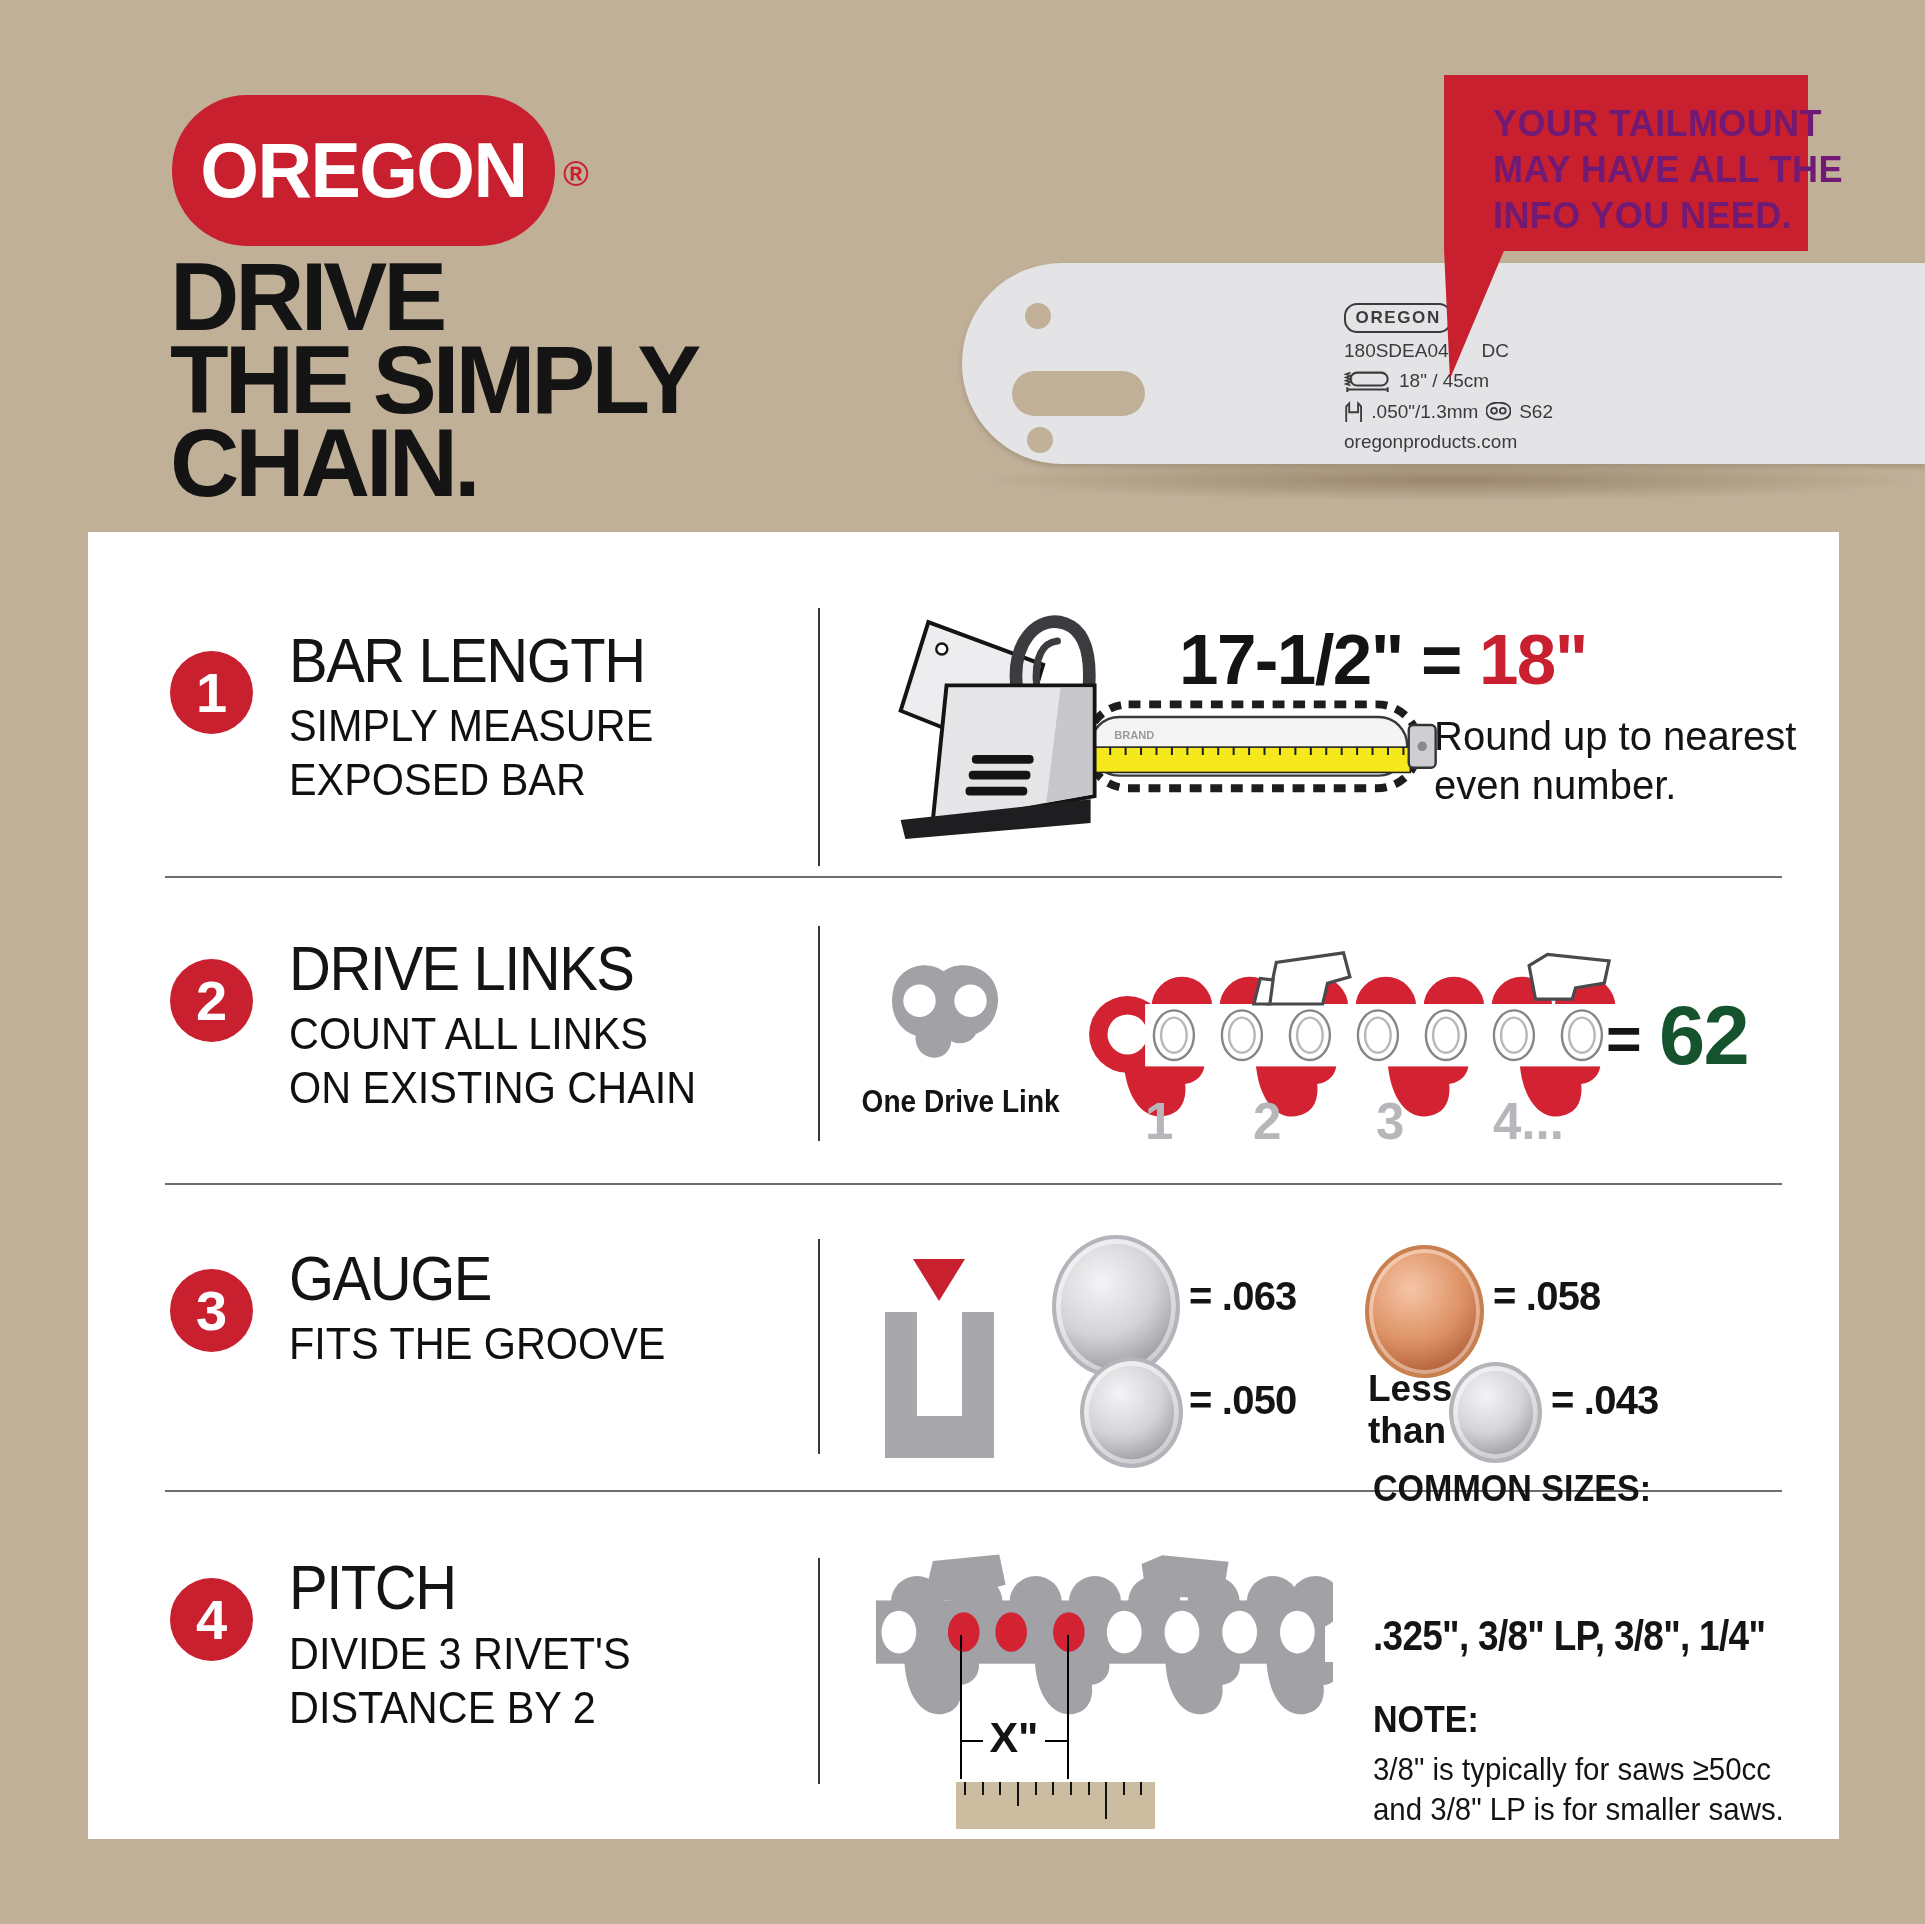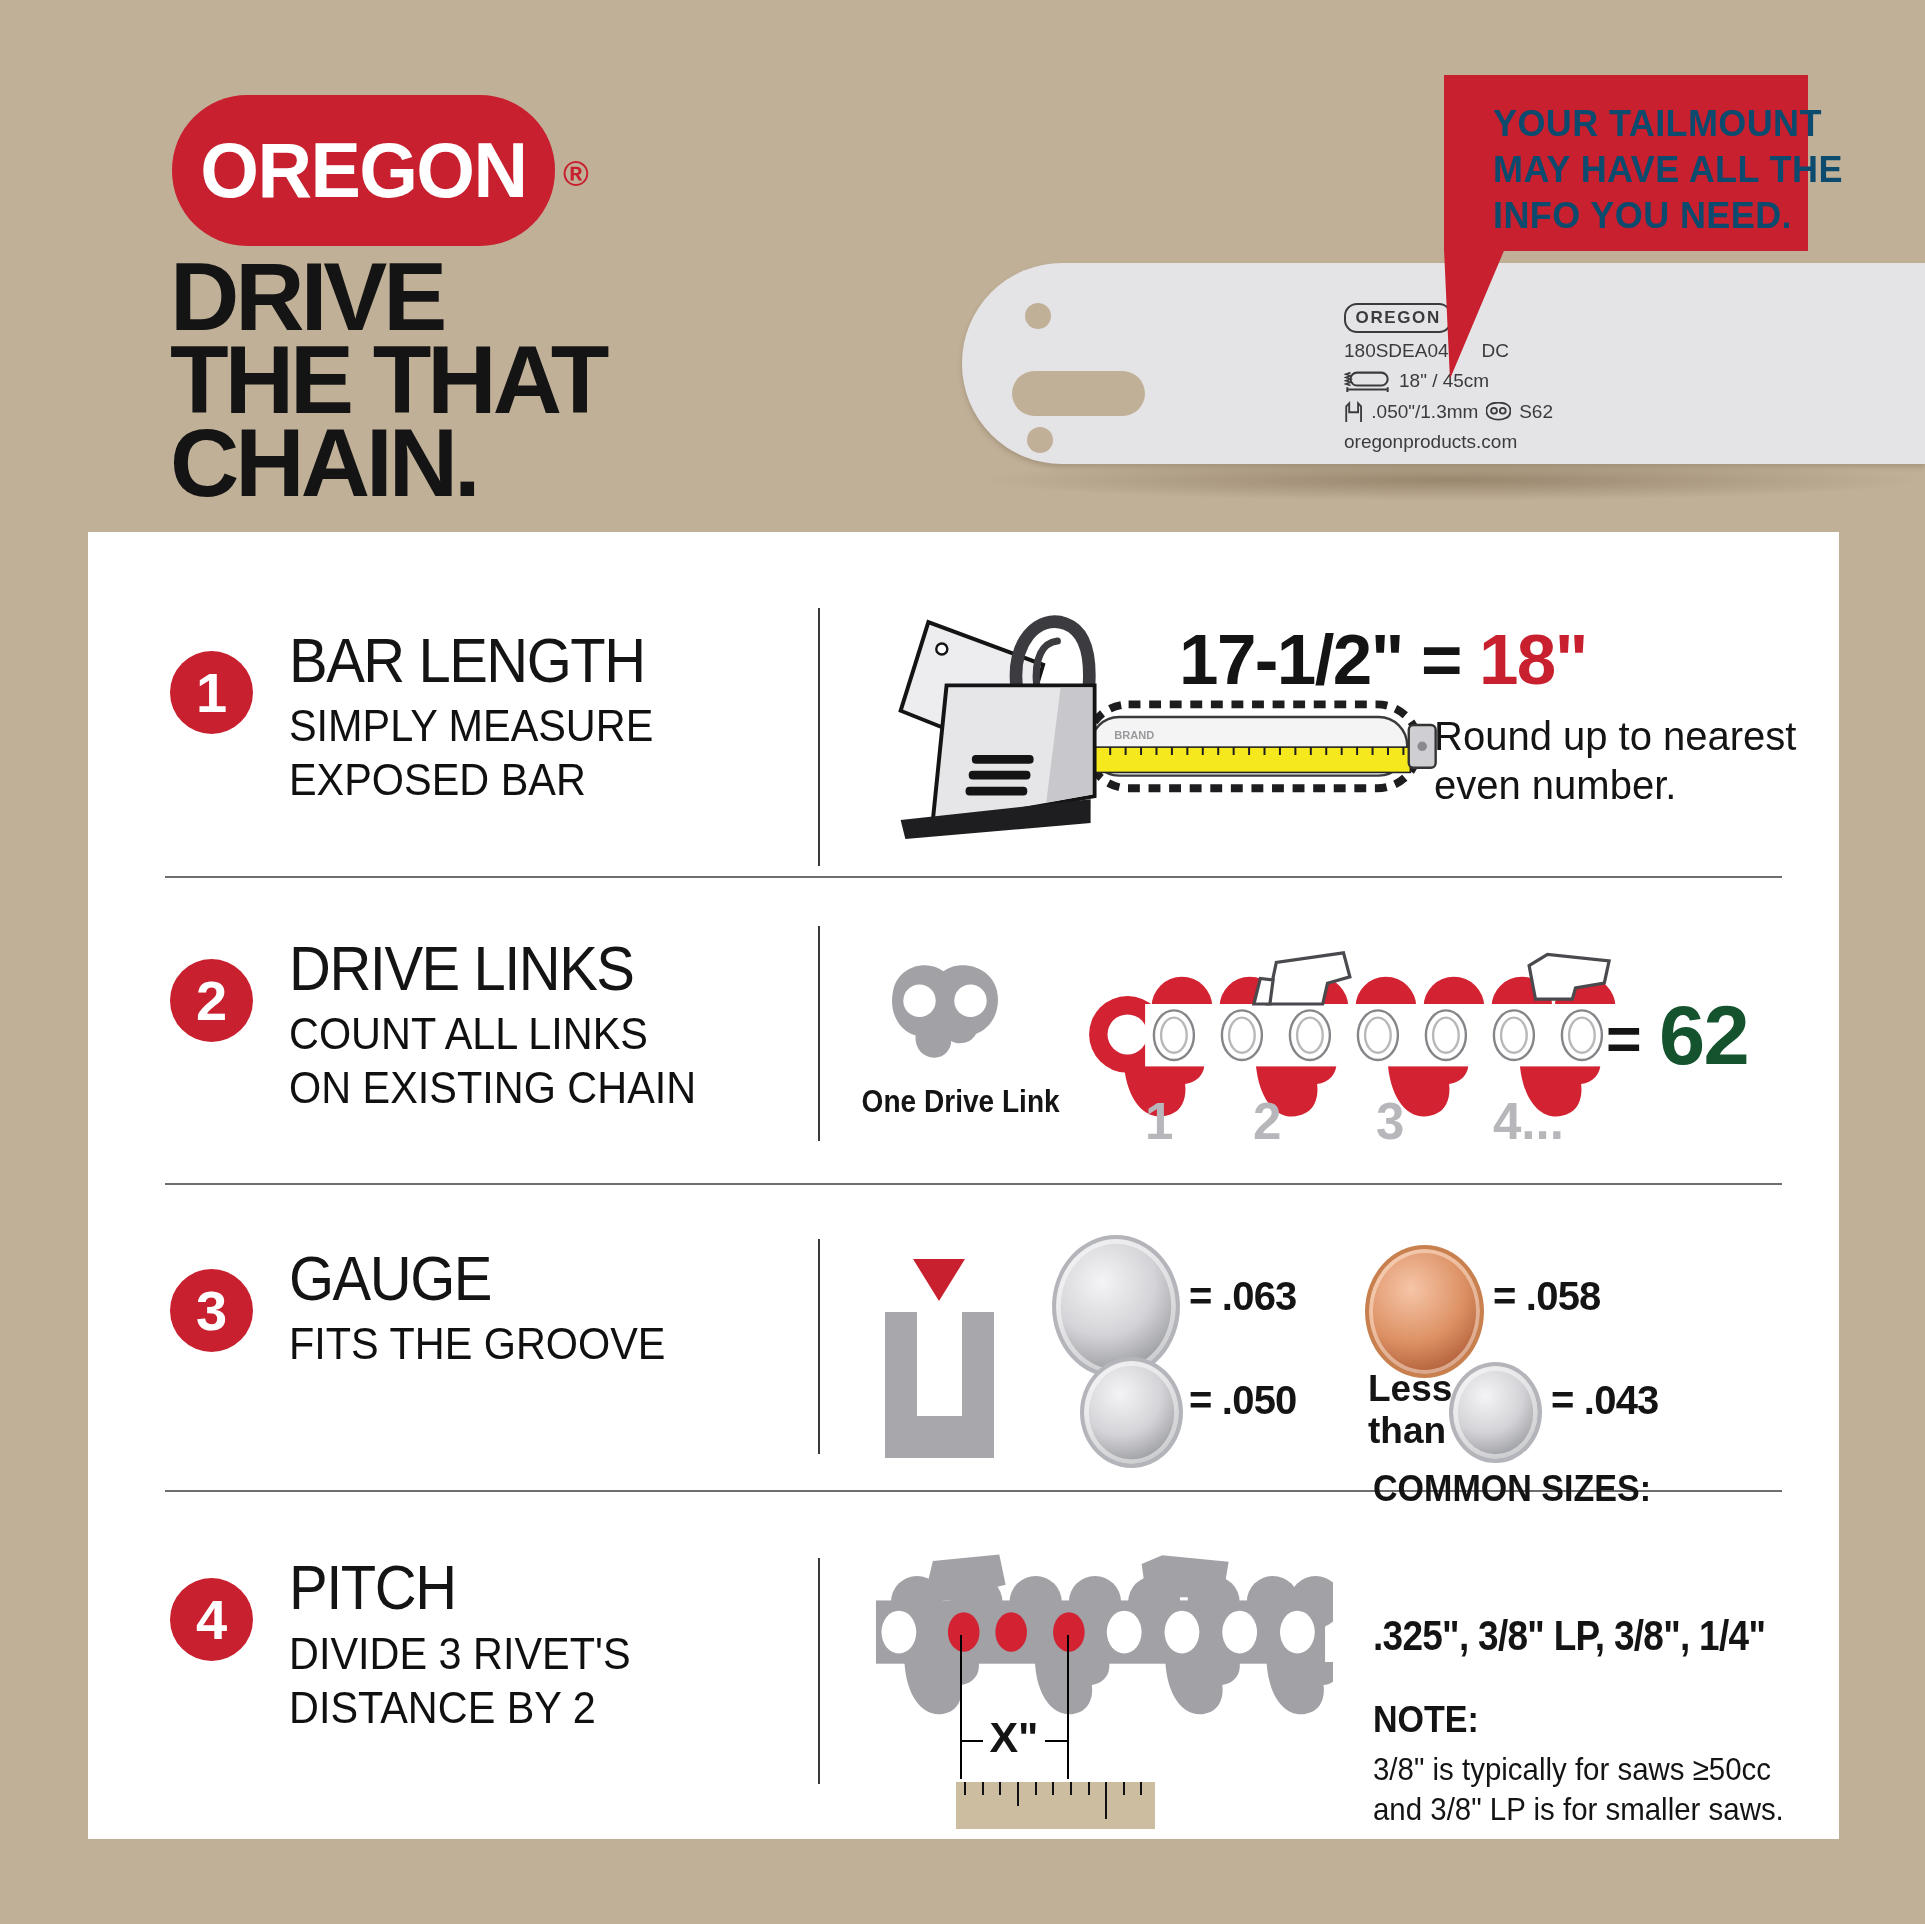--- a/index.html
+++ b/index.html
@@ -24,21 +24,21 @@
   .bar-slot{left:1012px;top:371px;width:133px;height:45px;background:#c1b098;border-radius:22.5px;}
   .bar-print{left:1344px;top:303px;width:209px;color:#3b3b3d;font-size:19px;line-height:24px;}
   .mini-lozenge{display:inline-block;border:2.4px solid #3b3b3d;border-radius:13px;padding:0.8px 9.6px;
        font-size:17px;font-weight:700;letter-spacing:1.6px;}
   .print-row{display:flex;align-items:center;gap:8px;margin-top:6.4px;}
 
   
   .bubble{left:1444px;top:75px;width:364px;height:176px;background:#C8202F;z-index:5;}
   .bubble-tail{left:1444px;top:249px;width:66px;height:130px;background:#C8202F;z-index:5;
        clip-path:polygon(0 0, 9% 100%, 92% 0);}
-  .bubble-text{left:1493px;top:101px;color:#0c4a6e;font-size:36px;line-height:46px;font-weight:900;z-index:6;letter-spacing:0.4px;}
+  .bubble-text{left:1493px;top:101px;color:#701a75;font-size:36px;line-height:46px;font-weight:900;z-index:6;letter-spacing:0.4px;}
 
   
   .card{left:88px;top:532px;width:1751px;height:1307px;background:#fff;}
   .hdiv{left:165px;width:1617px;height:2.4px;background:#6e6e6e;}
   .vdiv{left:818px;width:2.4px;background:#3a3a3a;}
 
   .step-circle{width:83px;height:83px;border-radius:42px;background:#C8202F;color:#fff;
        display:flex;align-items:center;justify-content:center;font-size:56px;font-weight:900;left:170px;}
   .step-title{left:289px;font-size:63px;font-weight:400;letter-spacing:-1.6px;}
   .step-desc{left:289px;font-size:45px;line-height:54px;font-weight:500;color:#101010;}
@@ -80,21 +80,21 @@
 
 <div id="page">
 
   <div class="abs logo">
     <span class="logo-text">OREGON</span>
   </div>
   <span class="abs logo-reg">®</span>
 
   <div class="abs headline">
     <div>DRIVE</div>
-    <div>THE THAT</div>
+    <div>THE SIMPLY</div>
     <div>CHAIN.</div>
   </div>
 
   <div class="abs bar-shadow"></div>
   <div class="abs bar"></div>
   <div class="abs bar-hole" style="left:1025px;top:303px;width:26px;height:26px;"></div>
   <div class="abs bar-hole" style="left:1027px;top:427px;width:26px;height:26px;"></div>
   <div class="abs bar-slot"></div>
 
   <div class="abs bar-print">

